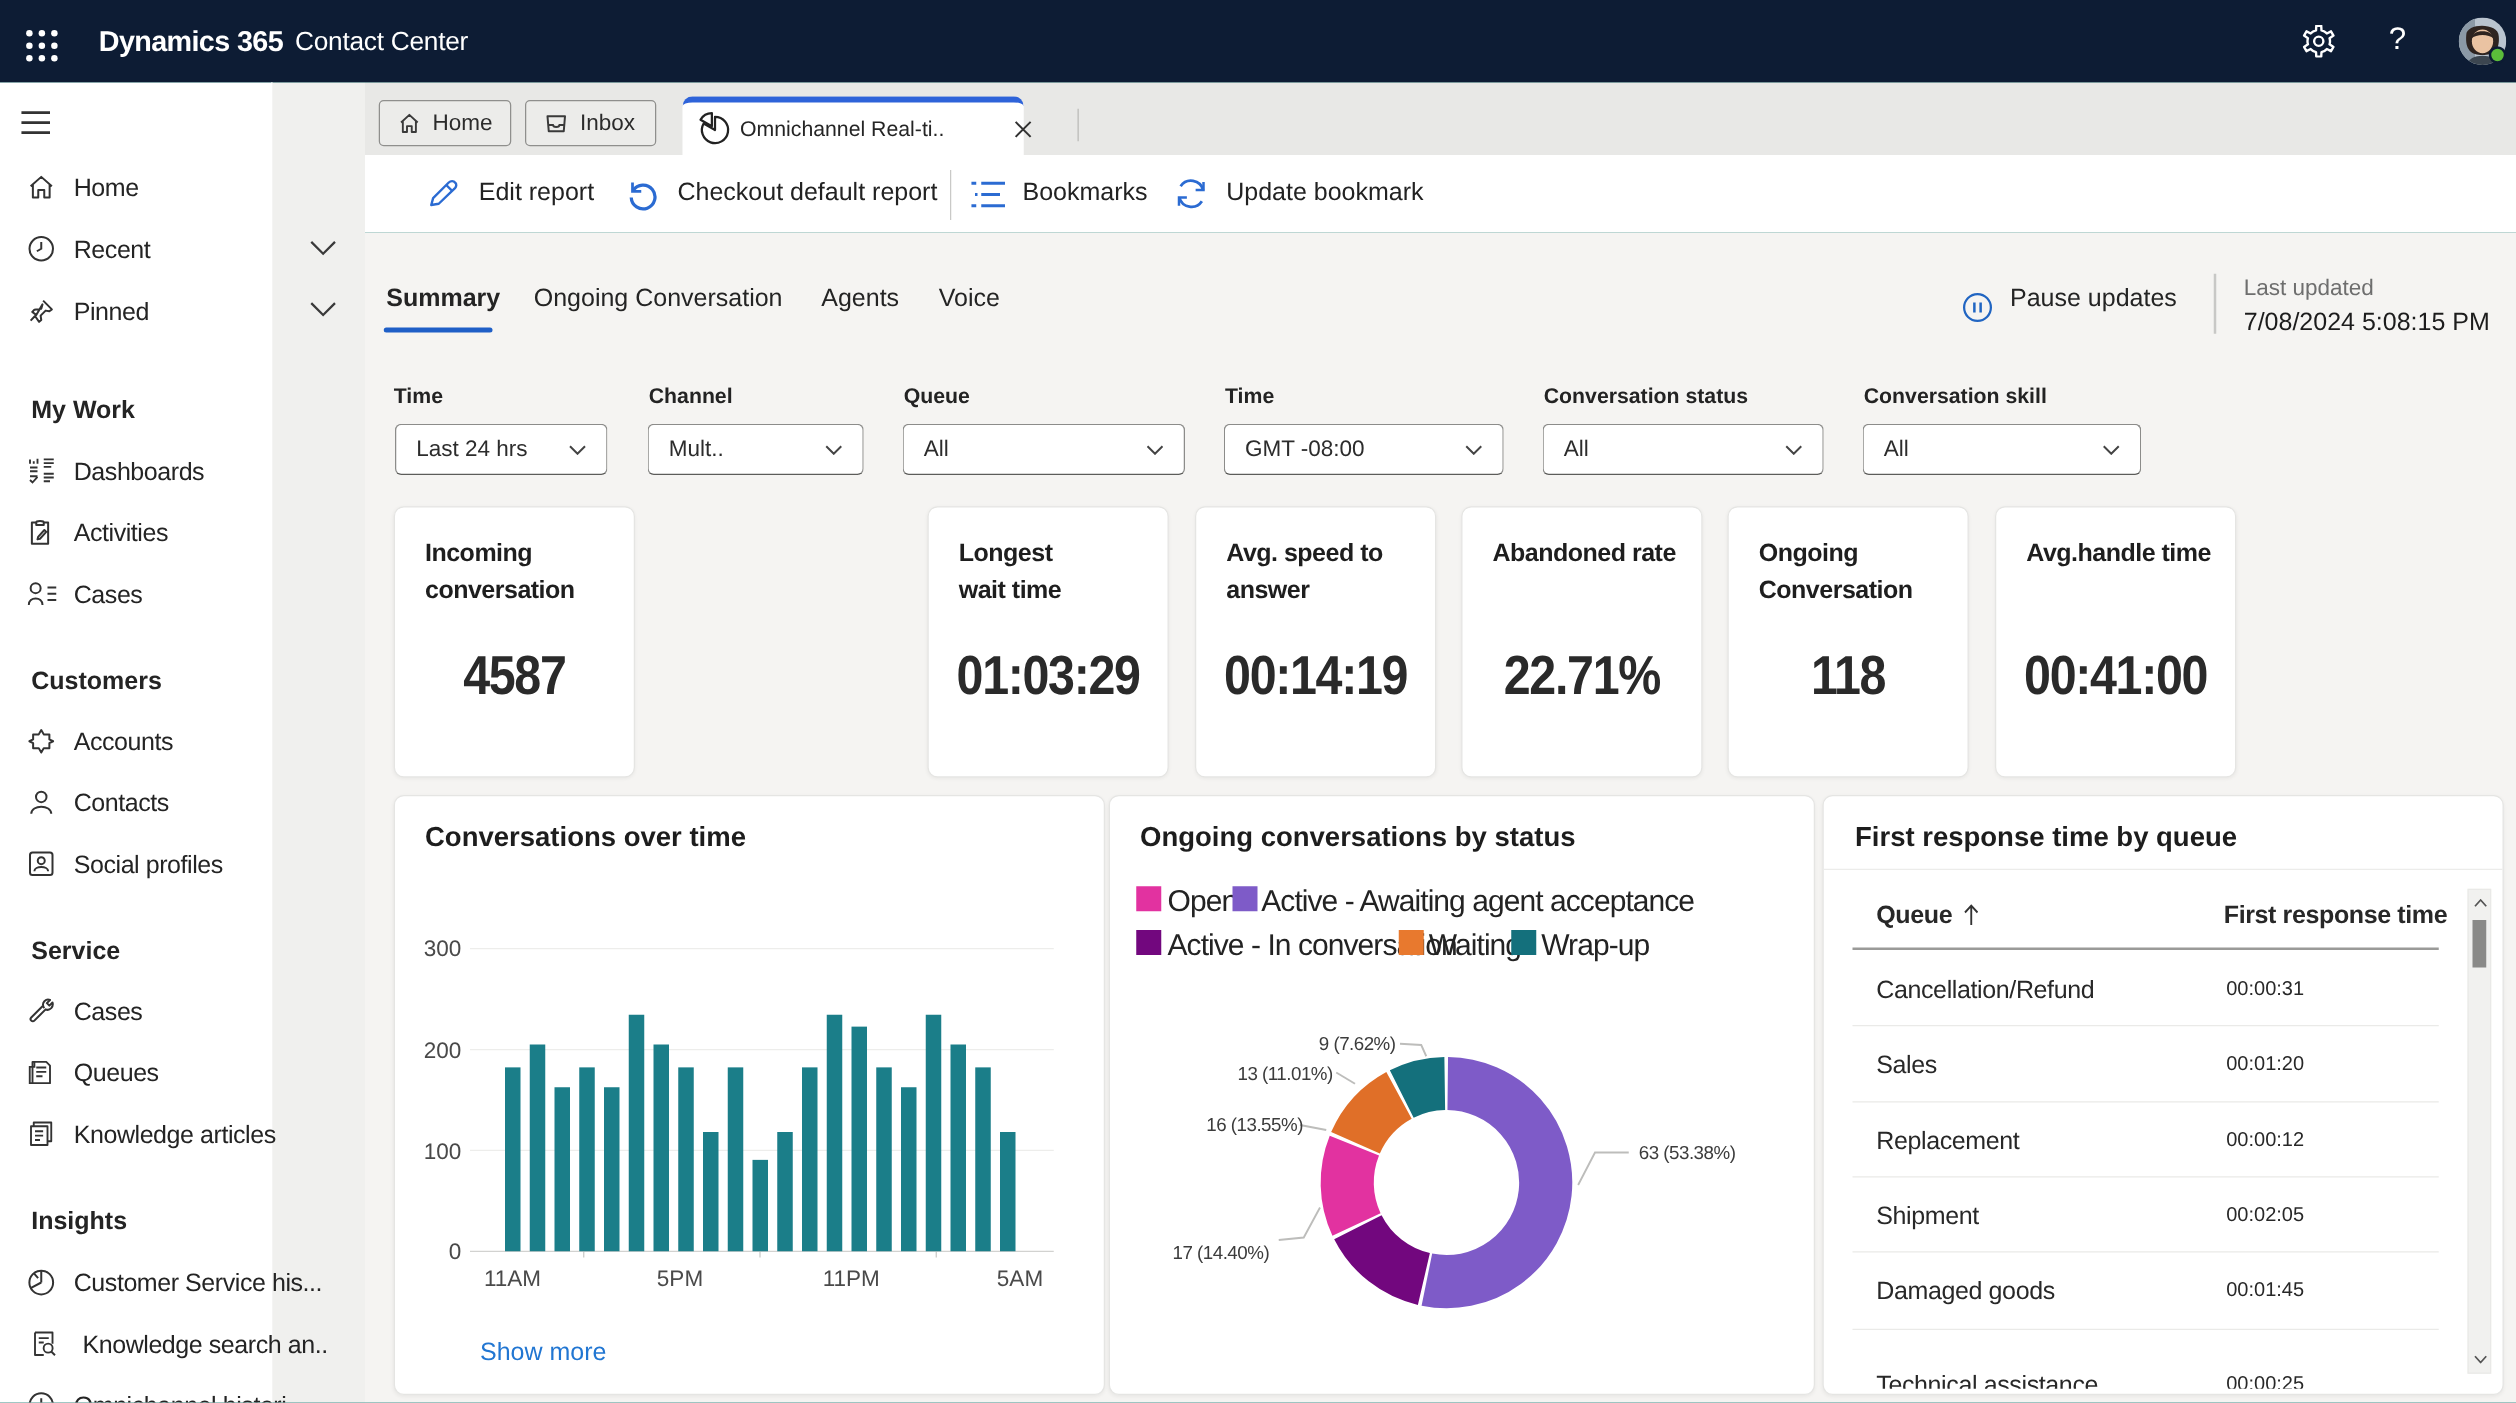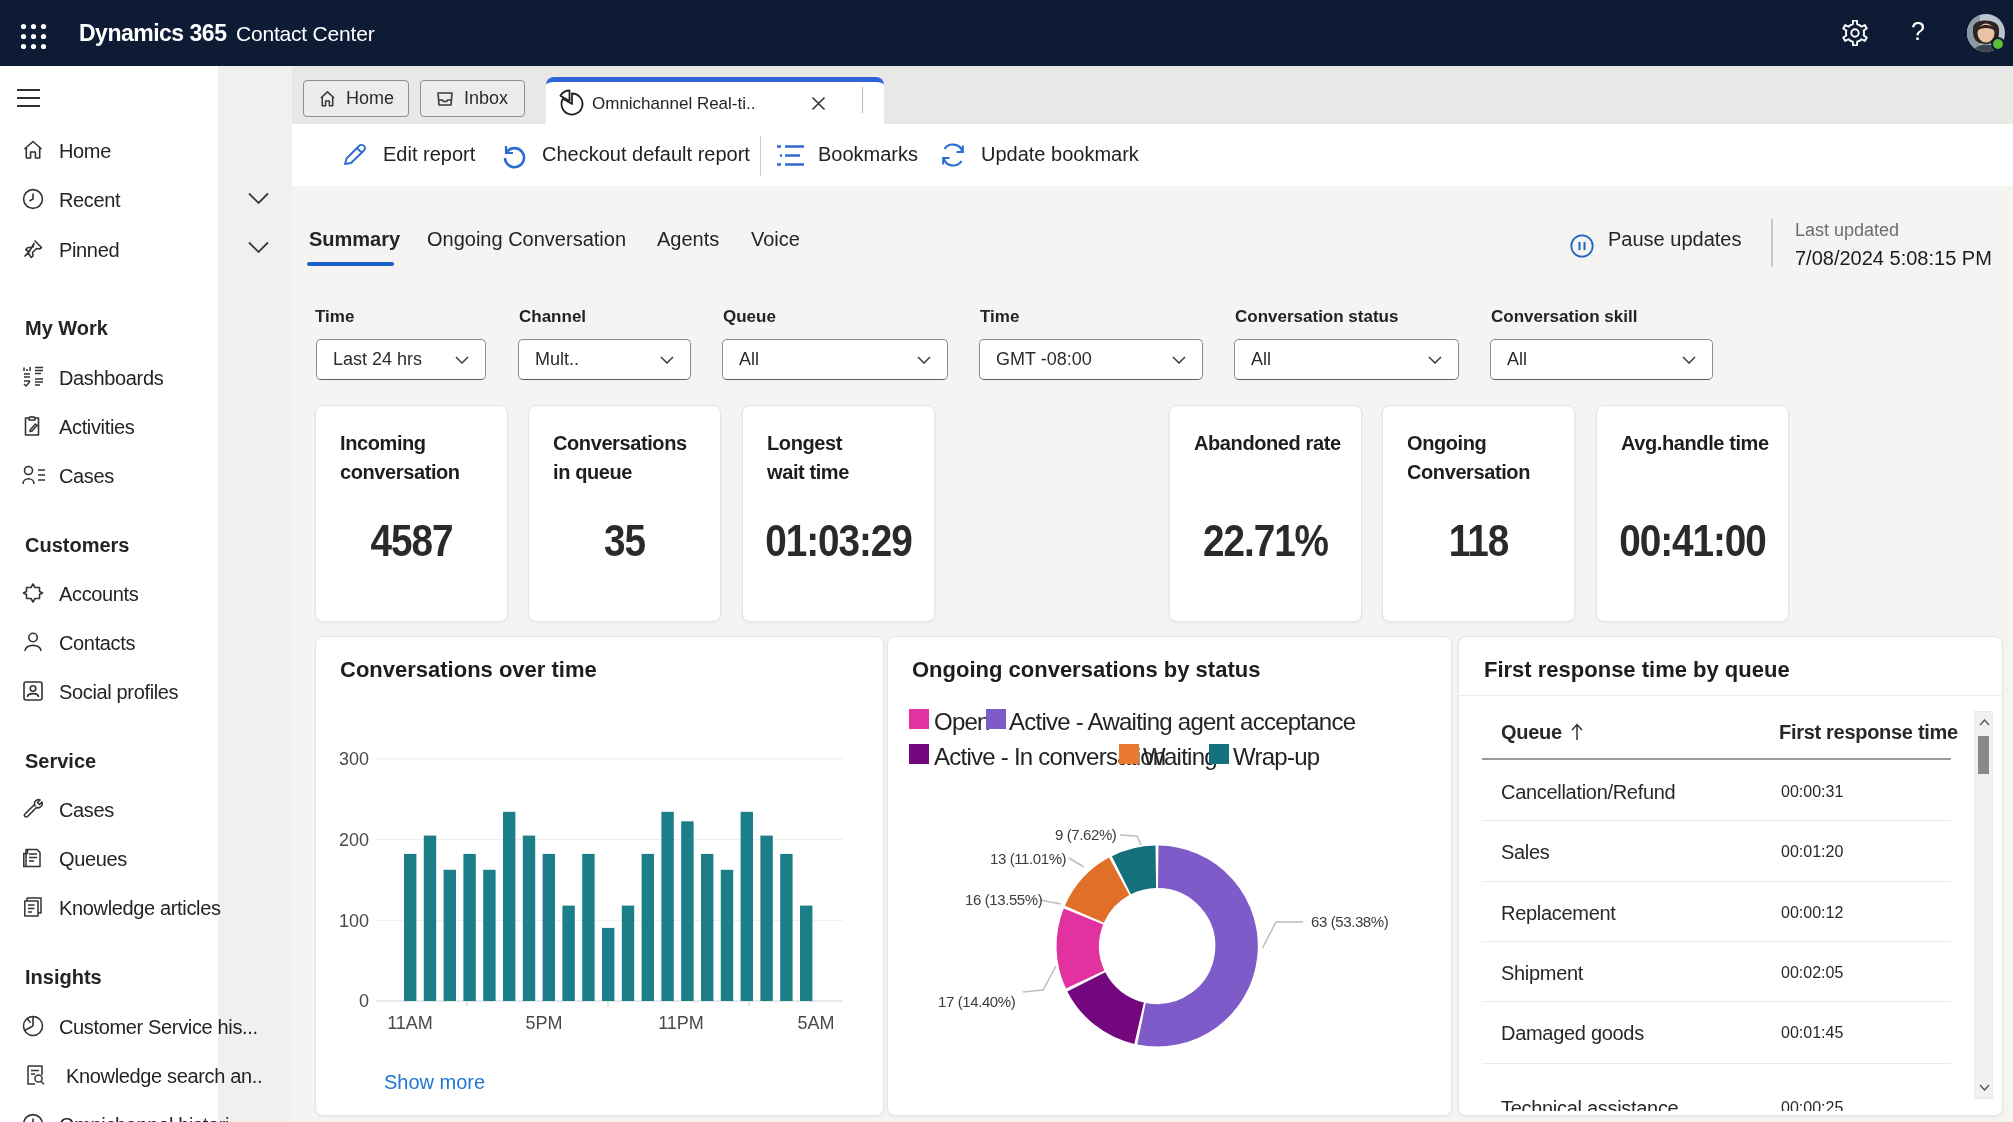--- a/index.html
+++ b/index.html
@@ -18,21 +18,21 @@
 .sidebar { position:absolute; left:0; top:66px; width:218px; height:1056px; background:#fff; }
 .band { position:absolute; left:217px; top:66px; width:75px; height:1056px; background:#f0f0ee; border-left:1px solid #e0e0de; }
 .sideitem { position:absolute; left:59px; font-size:20px; color:#242424; white-space:nowrap; letter-spacing:-0.35px; }
 .sidehead { position:absolute; left:25px; font-size:20px; font-weight:bold; color:#242424; white-space:nowrap; }
 .sideicon { position:absolute; left:22px; }
 
 
 .main { position:absolute; left:292px; top:66px; width:1721px; height:1056px; }
 .tabstrip { position:absolute; left:0; top:0; width:1721px; height:58px; background:#e8e8e6; }
 .tabbtn { position:absolute; top:14px; height:37px; background:#ececea; border:1px solid #8f8f8d; border-radius:4px; font-size:18px; color:#2b2b2b; display:flex; align-items:center; gap:9px; padding:0 14px; }
-.activetab { position:absolute; left:254px; top:11px; width:338px; height:47px; background:#fff; border-radius:8px 8px 0 0; border-top:5px solid #2e63d9; }
+.activetab { position:absolute; left:254px; top:11px; width:273px; height:47px; background:#fff; border-radius:8px 8px 0 0; border-top:5px solid #2e63d9; }
 .tabtext { position:absolute; left:46px; top:12px; font-size:17px; color:#252525; }
 .toolbar { position:absolute; left:0; top:58px; width:1721px; height:62px; background:#fff; }
 .tbitem { position:absolute; top:19px; font-size:20px; color:#222; white-space:nowrap; }
 .content { position:absolute; left:0; top:120px; width:1721px; height:936px; background:#f5f4f2; }
 
 
 .navitem { position:absolute; top:42px; font-size:20px; color:#242424; white-space:nowrap;}
 .navunder { position:absolute; left:15px; top:76px; width:87px; height:4px; background:#1f5fc7; border-radius:2px; }
 
 
@@ -275,27 +275,27 @@
             <path d="M1 1 L7 7 L13 1"></path>
           </svg></div>
     <div class="fbox" style="left:1198px;width:223px">All<svg width="14" height="8" viewBox="0 0 14 8" fill="none" stroke="#444" stroke-width="1.6">
             <path d="M1 1 L7 7 L13 1"></path>
           </svg></div>
 
     <div class="kpi" style="left:23px">
           <div class="t">Incoming<br>conversation</div>
           <div class="v">4587</div>
         </div>
-    <div class="kpi" style="left:236px">
-          <div class="t">Conversations<br>in queue</div>
-          <div class="v">35</div>
-        </div>
     <div class="kpi" style="left:450px">
           <div class="t">Longest<br>wait time</div>
           <div class="v">01:03:29</div>
+        </div>
+    <div class="kpi" style="left:664px">
+          <div class="t">Avg. speed to<br>answer</div>
+          <div class="v">00:14:19</div>
         </div>
     <div class="kpi" style="left:877px">
           <div class="t">Abandoned rate</div>
           <div class="v">22.71%</div>
         </div>
     <div class="kpi" style="left:1090px">
           <div class="t">Ongoing<br>Conversation</div>
           <div class="v">118</div>
         </div>
     <div class="kpi" style="left:1304px">

